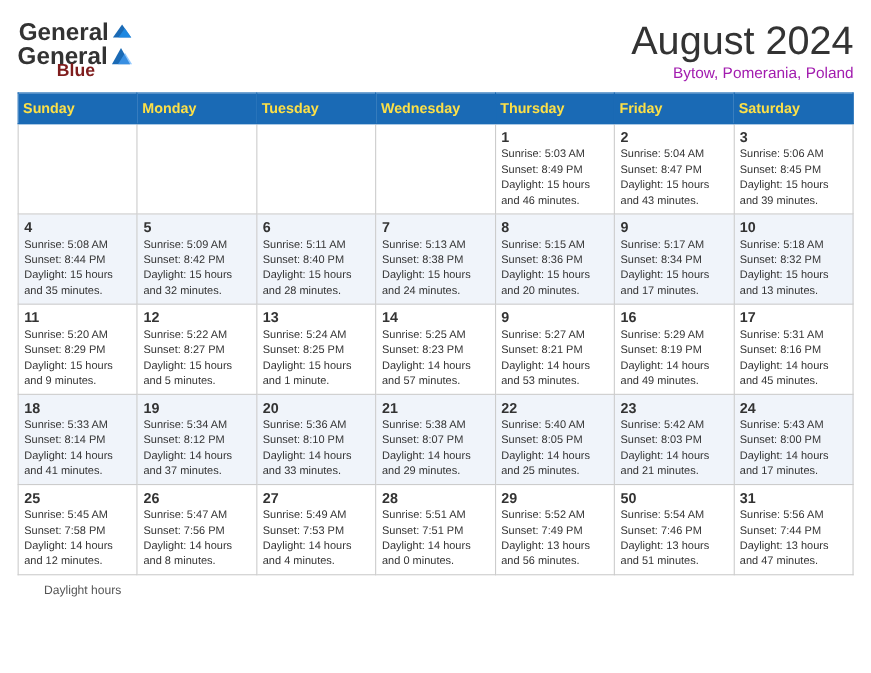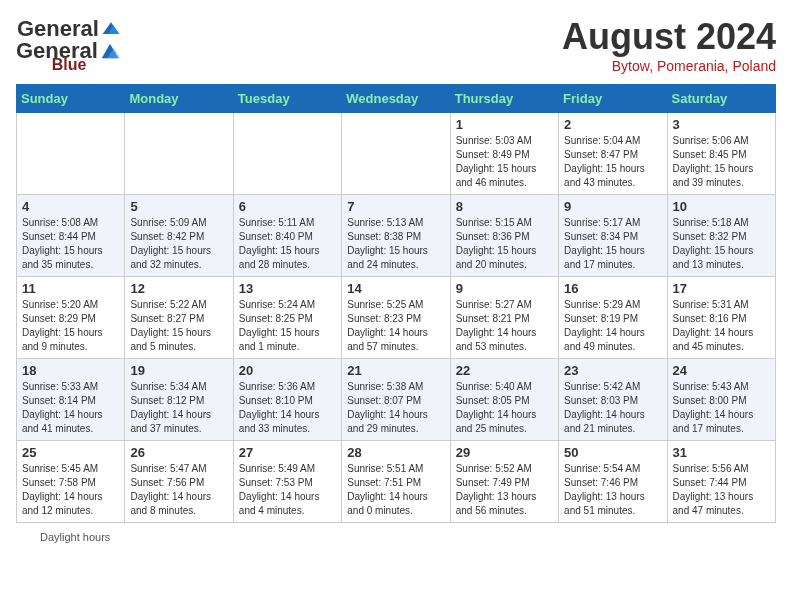--- a/index.html
+++ b/index.html
@@ -32,35 +32,35 @@
     .logo-icon {
       width: 20px;
       height: 20px;
       margin-left: 2px;
     }
     .title-section {
       text-align: right;
     }
     .calendar-title {
       font-size: 36px;
-      font-weight: bold;
+      font-weight: normal;
       color: #333;
     }
     .calendar-subtitle {
       font-size: 14px;
-      color: #b91c1c;
+      color: #a21caf;
     }
     .calendar {
       width: 100%;
       border-collapse: collapse;
       font-size: 10.5px;
     }
     .calendar thead tr th {
       background: #1a6ab5;
-      color: #86efac;
+      color: #fde047;
       padding: 6px 4px;
       text-align: left;
       font-size: 13px;
       font-weight: bold;
       border: 1px solid #1a6ab5;
     }
     .calendar tbody tr td {
       border: 1px solid #ccc;
       vertical-align: top;
       padding: 4px 5px;

